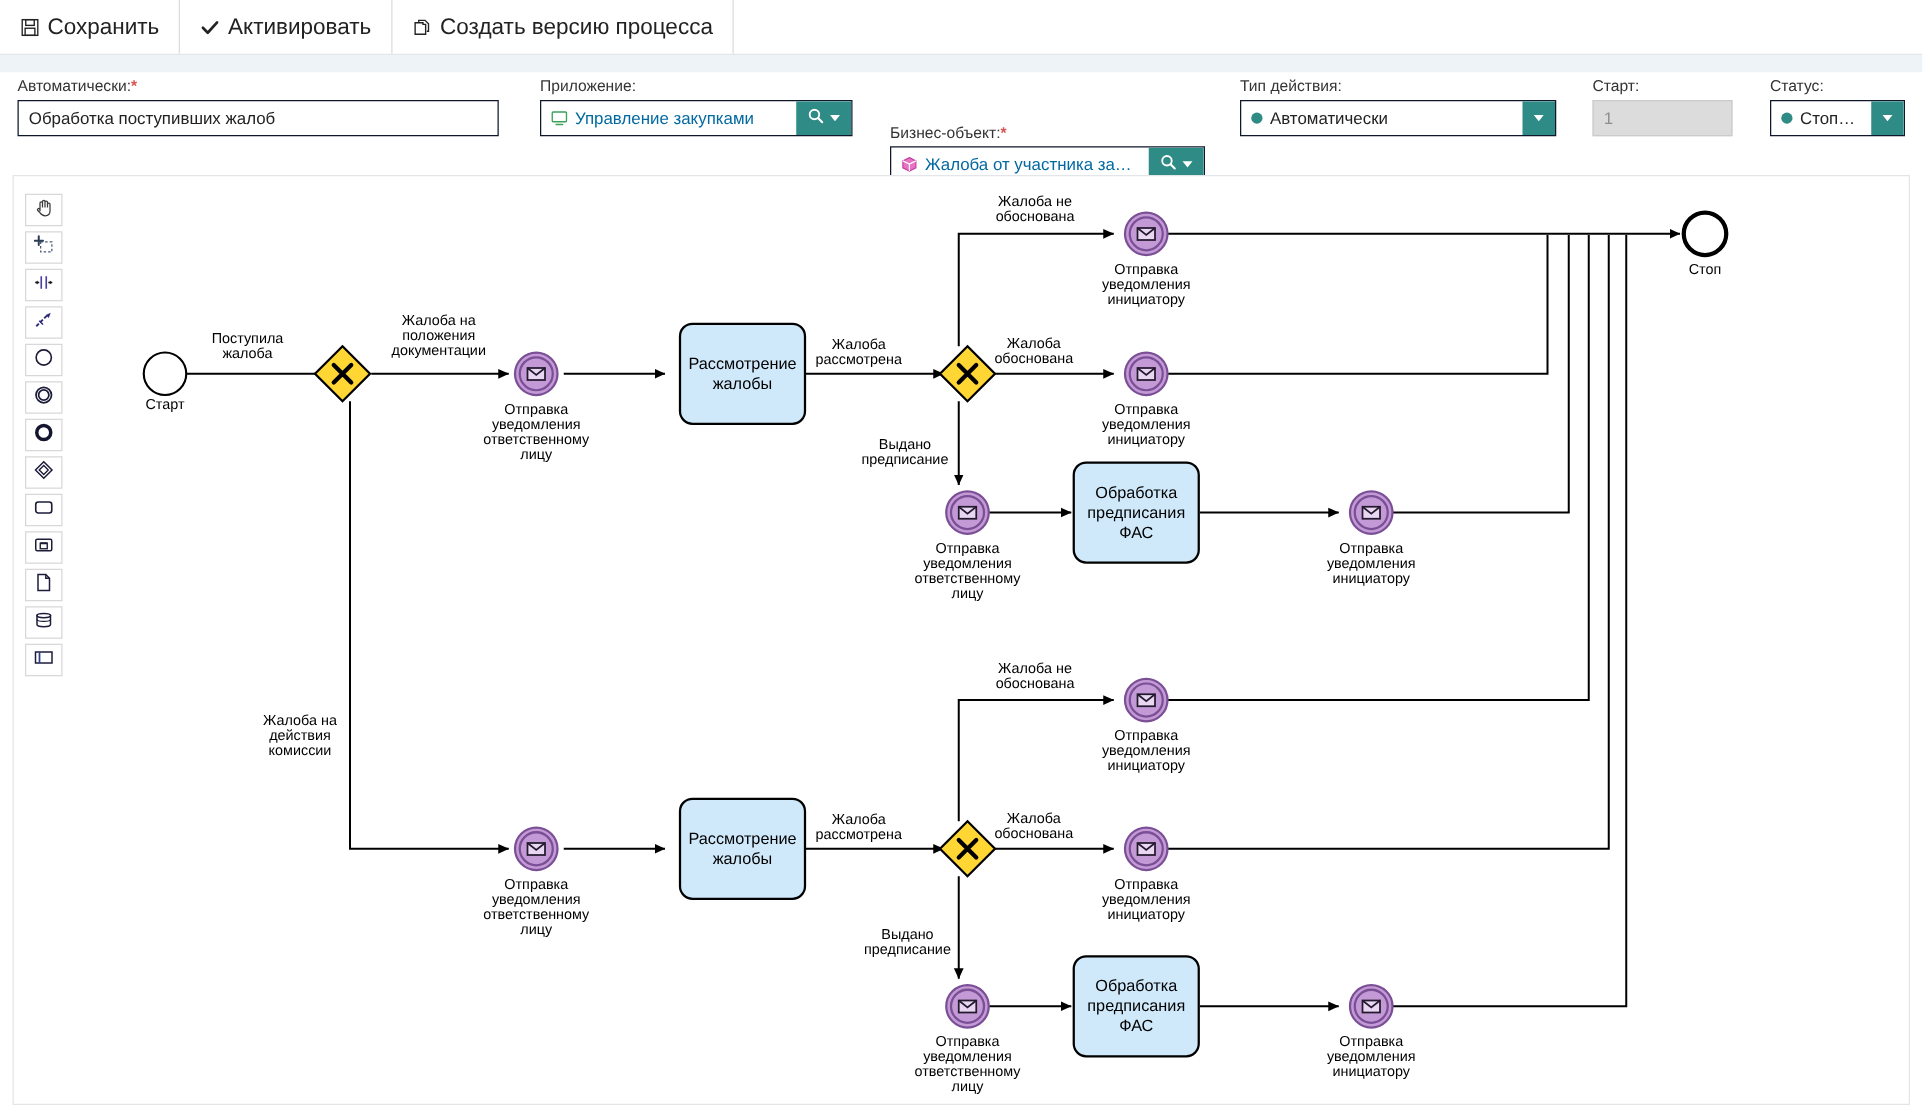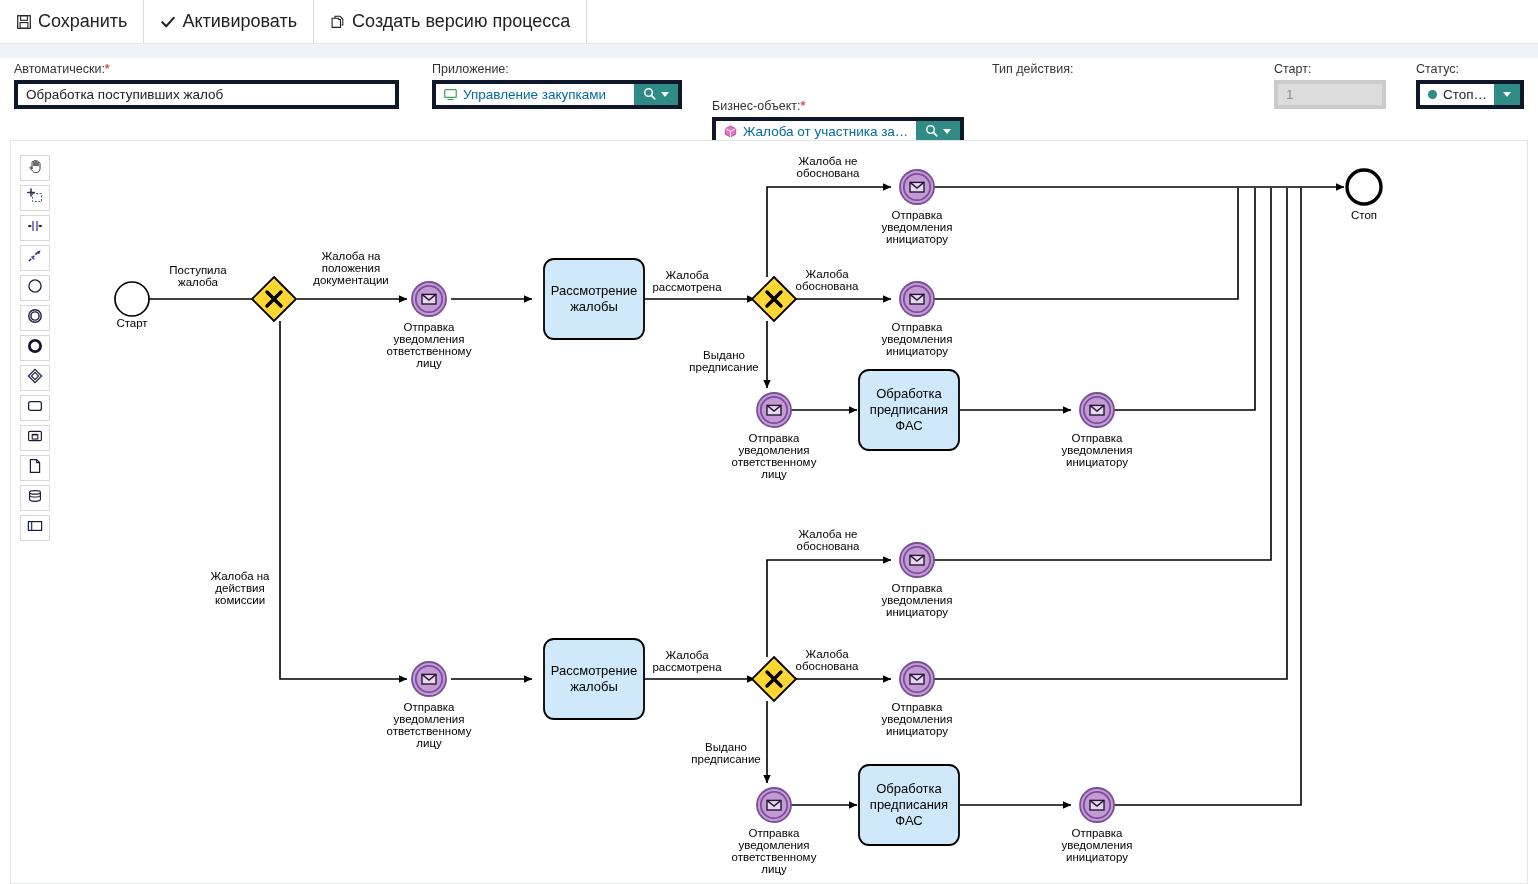--- a/index.html
+++ b/index.html
@@ -46,21 +46,21 @@
   .field-label {
     font-size: 12.5px;
     color: #333;
     margin-bottom: 4px;
     white-space: nowrap;
   }
   .req { color: #d9534f; font-weight: bold; }
   .ctl {
     display: flex;
     height: 29px;
-    border: 4px solid #0f172a;
+    border: 1px solid #0f172a;
     background: #fff;
     align-items: stretch;
     overflow: hidden;
   }
   .ctl-text {
     flex: 1;
     display: flex;
     align-items: center;
     gap: 6px;
     padding: 0 8px;
@@ -218,20 +218,29 @@
             <path d="M9.1 9.1 L12.7 12.7" stroke="#fff" stroke-width="1.8" stroke-linecap="round"></path>
           </svg>
         </span>
         <span class="caret"></span>
       </div>
     </div>
   </div>
 
   <div class="field" style="left:992px; top:4px; width:253px;">
     <div class="field-label">Тип действия:</div>
+    <div class="ctl">
+      <div class="ctl-text">
+        <span class="dot"></span>
+        <span>Автоматически</span>
+      </div>
+      <div class="btn-teal narrow">
+        <span class="caret"></span>
+      </div>
+    </div>
   </div>
 
   <div class="field" style="left:1274px; top:4px; width:112px;">
     <div class="field-label">Старт:</div>
     <div class="ctl disabled">
       <div class="ctl-text">1</div>
     </div>
   </div>
 
   <div class="field" style="left:1416px; top:4px; width:108px;">

